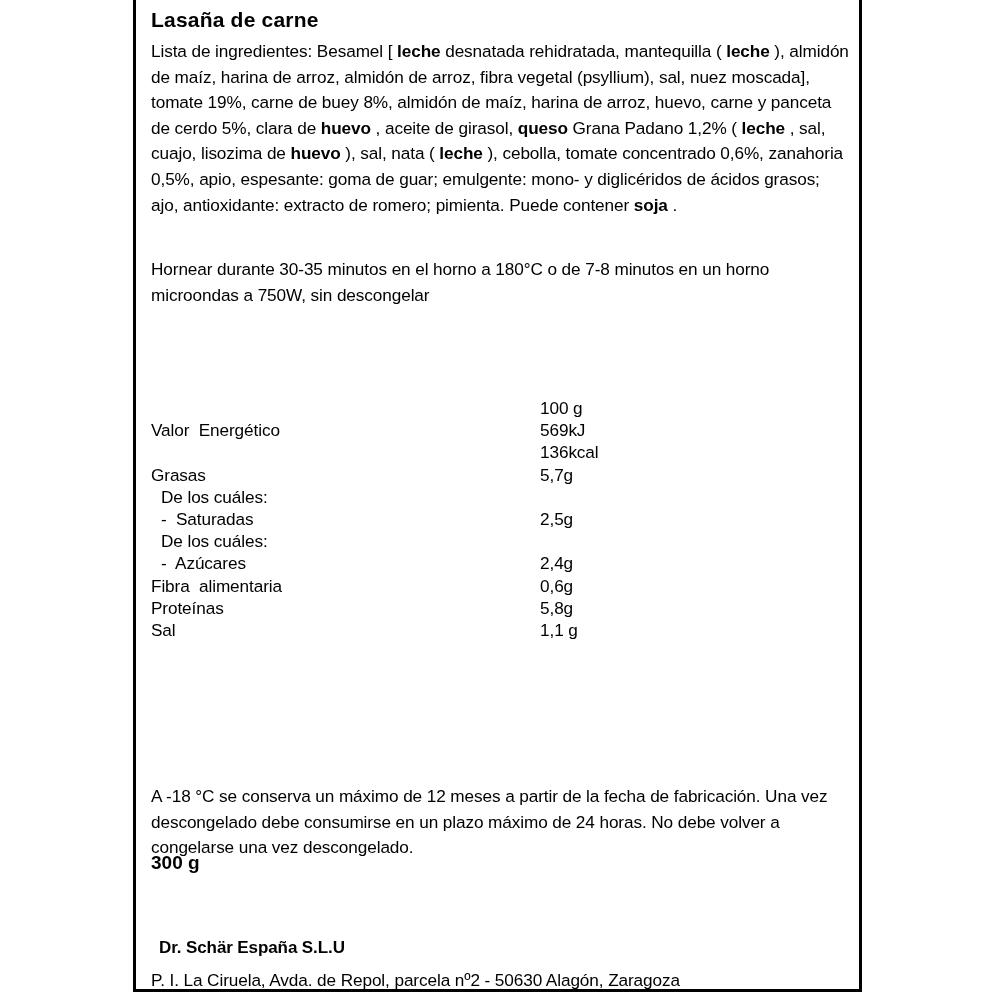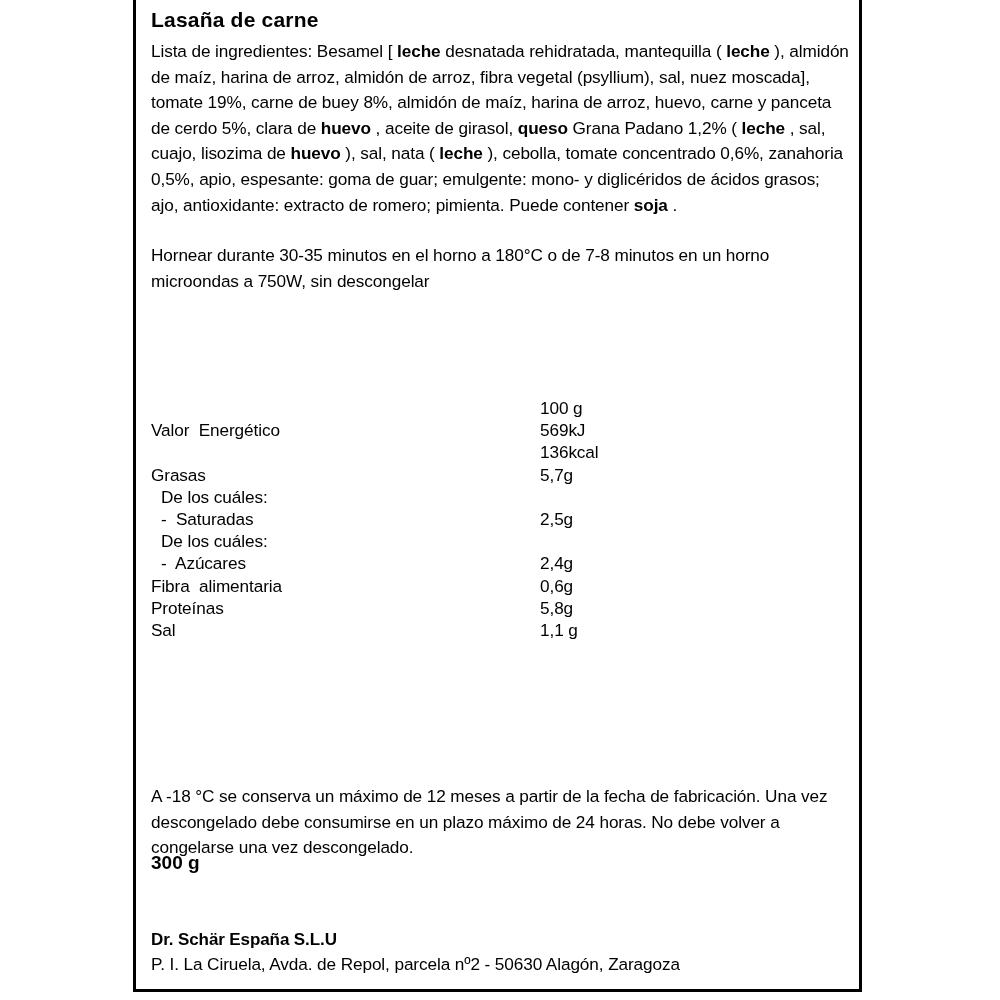--- a/index.html
+++ b/index.html
@@ -50,21 +50,21 @@
     line-height: 25.6px;
     letter-spacing: -0.1px;
     margin: 0;
     white-space: pre-wrap;
   }
   .para b { font-weight: bold; }
 
   #ingredients-block { margin-bottom: 16px; }
 
   #cooking-block {
-    margin-top: 25px;
+    margin-top: 39px;
   }
 
   
   #nutrition-table {
     position: absolute;
     left: 15px;
     top: 398px;
     width: 560px;
     font-size: 17.2px;
     line-height: 22.2px;
@@ -111,21 +111,21 @@
     position: absolute;
     left: 15px;
     top: 928px;
     width: 700px;
   }
   #manufacturer-name {
     font-size: 17px;
     font-weight: bold;
     line-height: 25px;
     letter-spacing: -0.1px;
-    margin: 0;
+    margin: 8px;
   }
   #manufacturer-address {
     font-size: 17.2px;
     line-height: 25.6px;
     letter-spacing: -0.1px;
     margin: 0;
   }
 </style>
 </head>
 <body>

